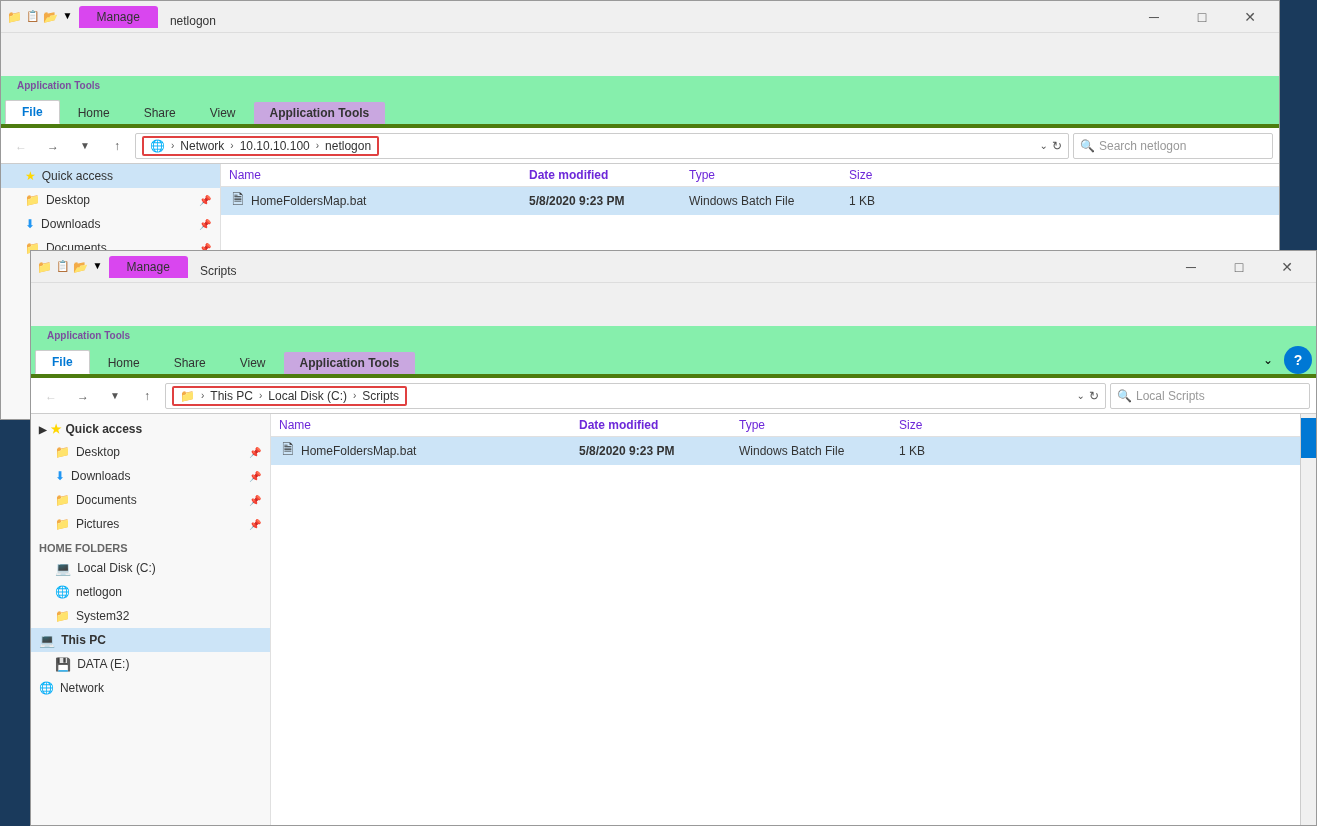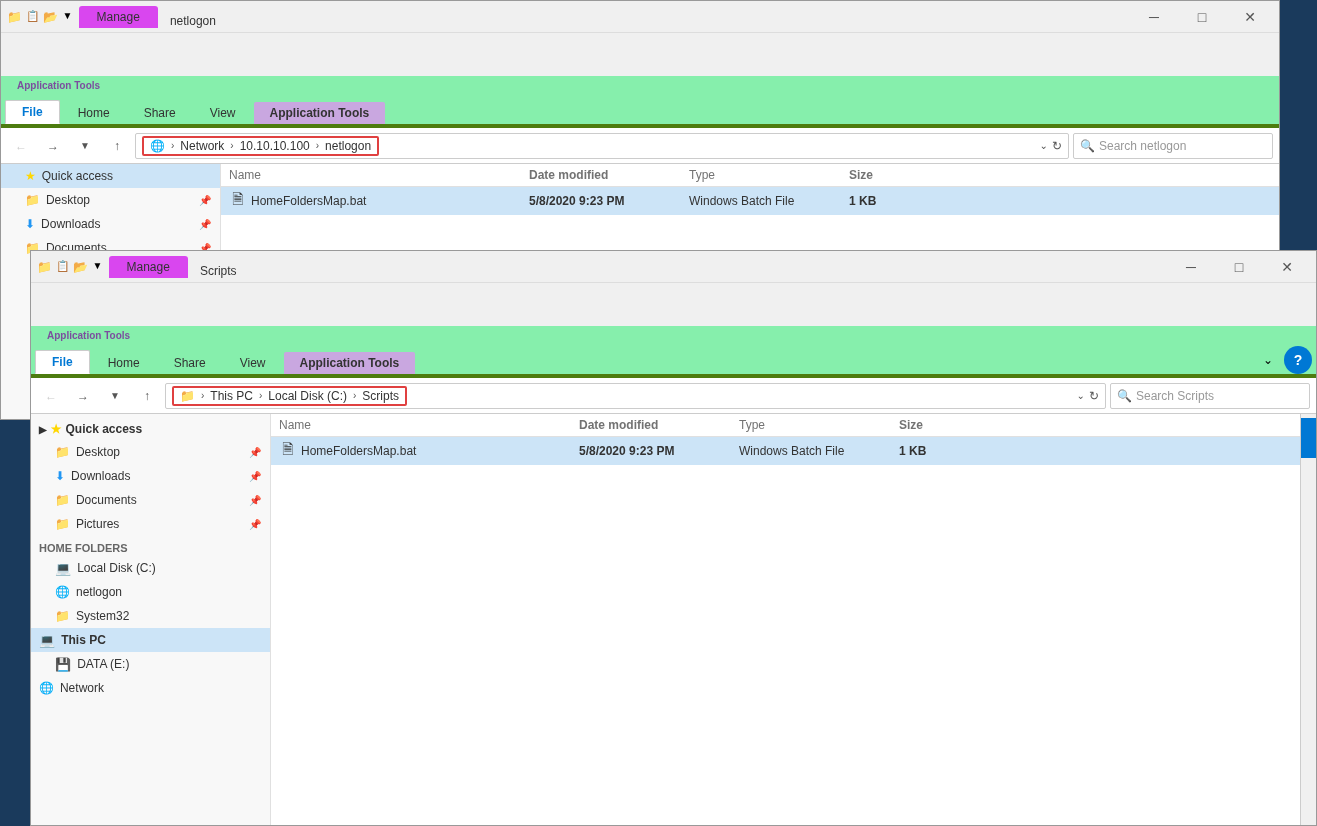--- a/index.html
+++ b/index.html
@@ -186,28 +186,28 @@
       background: white;
       overflow: auto;
     }
     .file-list-header {
       display: flex;
       align-items: center;
       padding: 4px 8px;
       background: white;
       border-bottom: 1px solid #e0e0e0;
       font-size: 12px;
-      color: #737373;
+      color: #6d28d9;
       position: sticky;
       top: 0;
     }
     .col-name { width: 300px; }
     .col-date { width: 160px; font-weight: bold; }
     .col-type { width: 160px; }
-    .col-size { width: 80px; font-weight: bold; }
+    .col-size { width: 80px; }
     .file-row {
       display: flex;
       align-items: center;
       padding: 3px 8px;
       font-size: 12px;
       color: #333;
       height: 28px;
     }
     .file-row.selected { background: #cce4f7; }
     .file-icon {
@@ -432,21 +432,21 @@
         <span>Local Disk (C:)</span>
         <span class="chevron">›</span>
         <span>Scripts</span>
       </span>
       <span style="flex:1;"></span>
       <span style="font-size:10px; color:#555;">⌄</span>
       <span style="margin-left:4px; color:#555;">↻</span>
     </div>
     <div class="search-box">
       <span>🔍</span>
-      <span>Search Scripts</span>
+      <span>Local Scripts</span>
     </div>
   </div>
 
   <div class="main-area">
 
     <div class="sidebar">
 
       <div class="sidebar-section-header">
         <span style="font-size:10px; margin-right:4px;">▶</span>
         <span style="color:#ffd700; margin-right:4px;">★</span>

